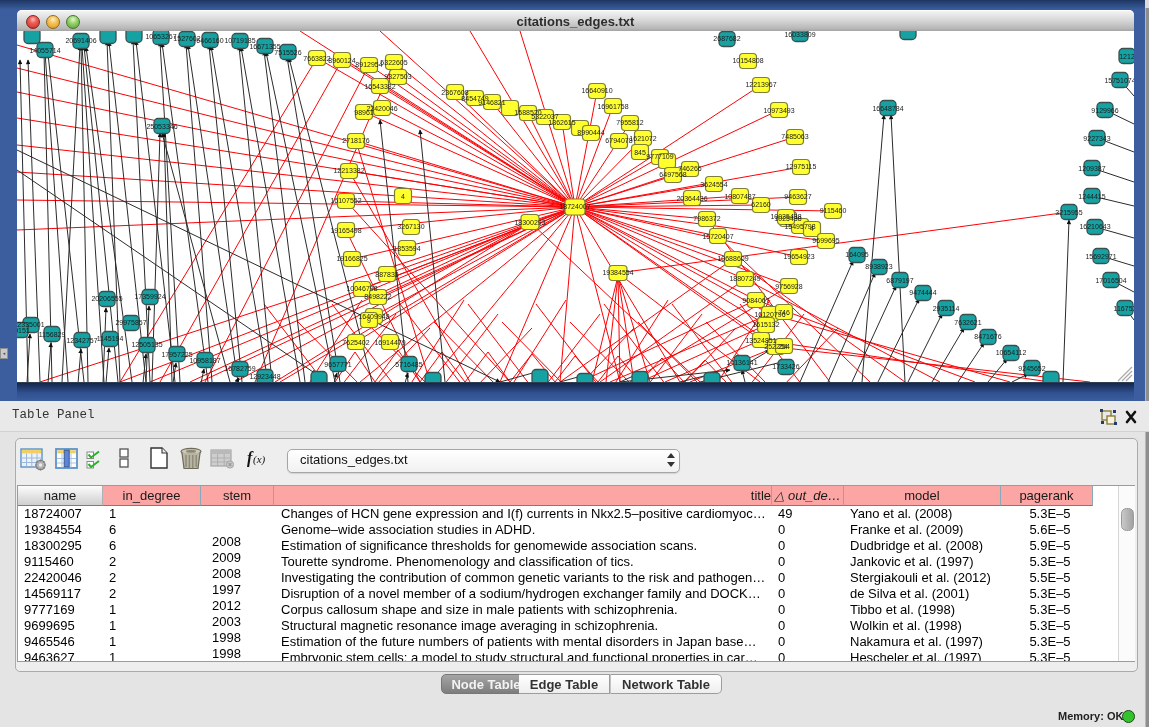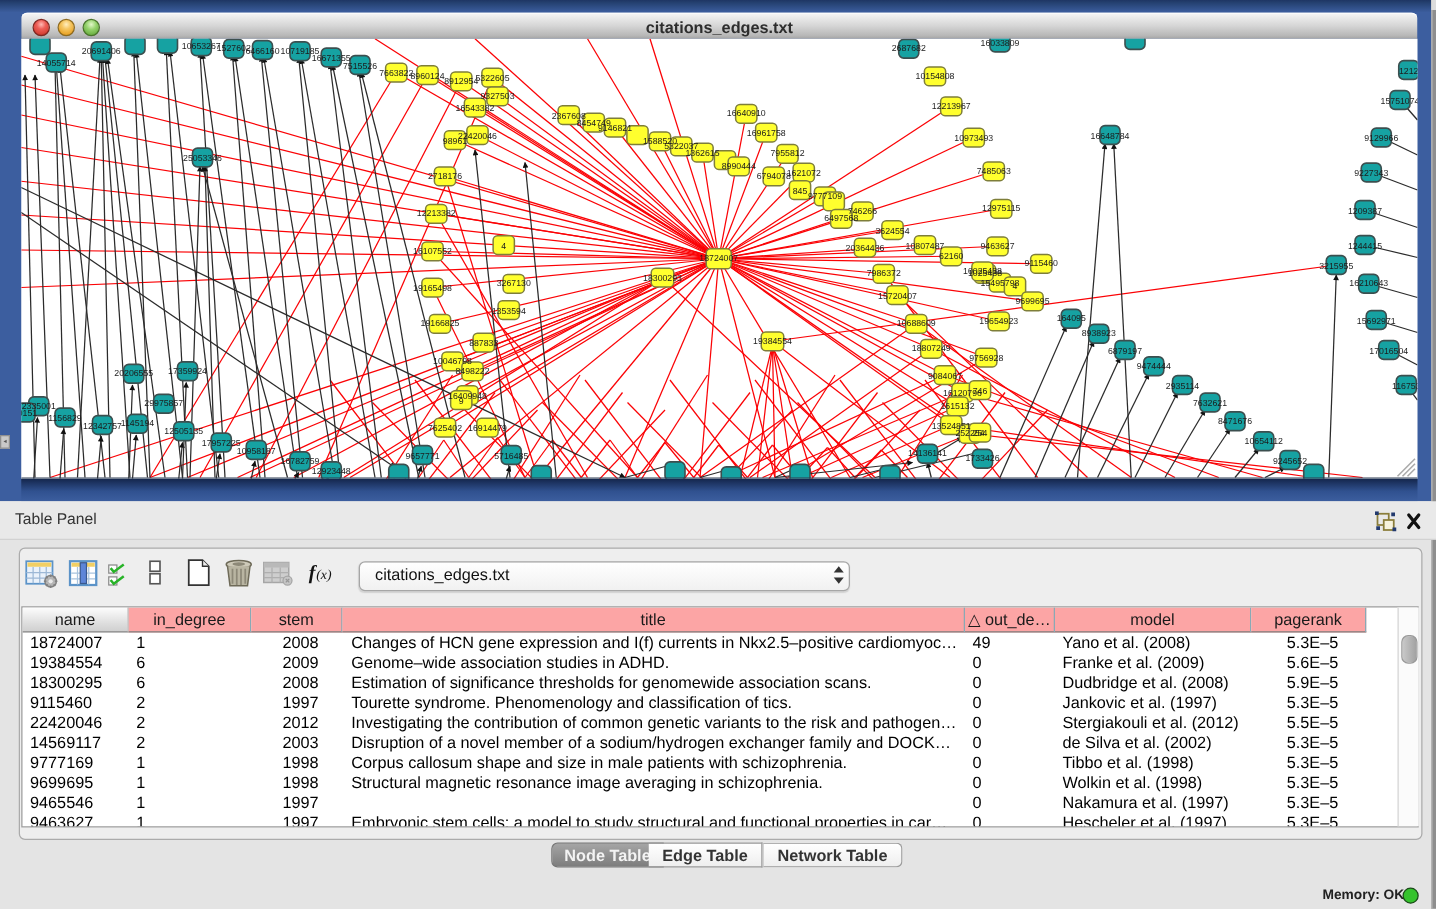--- a/index.html
+++ b/index.html
@@ -20,42 +20,42 @@
 #tly{left:29px;background:radial-gradient(circle at 50% 30%,#ffeebe 0%,#f5c662 35%,#eaa62c 75%,#9a6a14 100%);border:1px solid #8e6a1e;}
 #tlg{left:49px;background:radial-gradient(circle at 50% 30%,#e2f7c8 0%,#95d26c 40%,#6cb043 80%,#3f7520 100%);border:1px solid #49742b;}
 
 svg .r{stroke:#fb0205;stroke-width:1;fill:none;}
 svg .k{stroke:#2b2b2b;stroke-width:1;fill:none;}
 svg .nt{fill:#16a2a2;stroke:#3c4f4f;stroke-width:1.3;}
 svg .ny{fill:#ffff2e;stroke:#7e7e3a;stroke-width:1.2;}
 svg .lb text{font-family:"Liberation Sans",sans-serif;font-size:7px;fill:#1c1c1c;text-anchor:middle;}
 
 #phead{left:0;top:401px;width:1149px;height:30px;background:#e9e9e9;border-bottom:1px solid #d2d2d2;}
-#pheadtx{left:12px;top:408px;font-size:12.5px;color:#333;}
+#pheadtx{left:12px;top:408px;font-size:12.5px;color:#333;font-family:Liberation Mono, monospace;}
 #panel{left:15px;top:438px;width:1121px;height:232px;background:#eeeeee;border:1px solid #ababab;border-radius:5px;}
 #combo{left:287px;top:449px;width:391px;height:22px;background:linear-gradient(#ffffff,#f1f1f1);border:1px solid #a6a6a6;border-radius:5px;box-shadow:0 1px 1px rgba(0,0,0,.12);}
 #combotx{left:300px;top:452px;font-size:13px;color:#111;}
 
 #tbl{left:17px;top:485px;width:1118px;height:177px;background:#fff;border:1px solid #9b9b9b;box-sizing:border-box;overflow:hidden;}
 .th{position:absolute;top:0;height:20px;box-sizing:border-box;background:#fca5a5;
  border-right:1px solid #89a9b5;border-bottom:1px solid #7c7c7c;
  font-size:13px;color:#1a1a1a;text-align:center;line-height:19px;}
 #h0{left:0;width:85px;background:linear-gradient(#fdfdfd,#dcdcdc 70%,#d0d0d0);border-right:1px solid #b0b0b0;}
 #h1{left:85px;width:98px;}
 #h2{left:183px;width:73px;}
-#h3{left:256px;width:498px;}
-#h4{left:754px;width:72px;}
+#h3{left:256px;width:498px;text-align:right;}
+#h4{left:754px;width:72px;font-style:italic;}
 #h5{left:826px;width:157px;}
 #h6{left:983px;width:92px;}
 #rowsbox{position:absolute;left:0;top:20px;width:1100px;height:156px;}
 .tr{position:relative;height:16px;font-size:13px;color:#000;white-space:nowrap;}
 .tr div{position:absolute;top:0;height:16px;line-height:16px;overflow:hidden;}
 .c0{left:6px;width:79px;}
 .c1{left:91px;width:92px;}
-.c2{left:208px;width:62px;}
+.c2{left:194px;width:62px;margin-top:28px;}
 .c3{left:263px;width:490px;}
 .c4{left:760px;width:66px;}
 .c5{left:832px;width:151px;}
 .c6{left:989px;width:86px;text-align:center;}
 #sbar{left:1118px;top:486px;width:16px;height:175px;background:#fbfbfb;border-left:1px solid #d5d5d5;}
 #thumb{left:1121px;top:508px;width:11px;height:21px;border-radius:5.5px;background:linear-gradient(90deg,#c9c9c9,#a2a2a2);border:1px solid #9a9a9a;}
 
 #tabs{left:429px;top:674px;height:20px;font-size:13px;font-weight:bold;}
 .seg{position:absolute;top:0;height:20px;box-sizing:border-box;border:1px solid #9d9d9d;
  background:linear-gradient(#ffffff,#eeeeee);color:#333;text-align:center;line-height:19px;}
@@ -713,21 +713,21 @@
           <div class="c4">0</div>
           <div class="c5">Stergiakouli et al. (2012)</div>
           <div class="c6">5.5E–5</div>
         </div>
 <div class="tr">
           <div class="c0">14569117</div>
           <div class="c1">2</div>
           <div class="c2">2003</div>
           <div class="c3">Disruption of a novel member of a sodium/hydrogen exchanger family and DOCK…</div>
           <div class="c4">0</div>
-          <div class="c5">de Silva et al. (2002)</div>
+          <div class="c5">de Silva et al. (2001)</div>
           <div class="c6">5.3E–5</div>
         </div>
 <div class="tr">
           <div class="c0">9777169</div>
           <div class="c1">1</div>
           <div class="c2">1998</div>
           <div class="c3">Corpus callosum shape and size in male patients with schizophrenia.</div>
           <div class="c4">0</div>
           <div class="c5">Tibbo et al. (1998)</div>
           <div class="c6">5.3E–5</div>
@@ -738,20 +738,21 @@
           <div class="c2">1998</div>
           <div class="c3">Structural magnetic resonance image averaging in schizophrenia.</div>
           <div class="c4">0</div>
           <div class="c5">Wolkin et al. (1998)</div>
           <div class="c6">5.3E–5</div>
         </div>
 <div class="tr">
           <div class="c0">9465546</div>
           <div class="c1">1</div>
           <div class="c2">1997</div>
+          <div class="c3">Estimation of the future numbers of patients with mental disorders in Japan base…</div>
           <div class="c4">0</div>
           <div class="c5">Nakamura et al. (1997)</div>
           <div class="c6">5.3E–5</div>
         </div>
 <div class="tr">
           <div class="c0">9463627</div>
           <div class="c1">1</div>
           <div class="c2">1997</div>
           <div class="c3">Embryonic stem cells: a model to study structural and functional properties in car…</div>
           <div class="c4">0</div>

